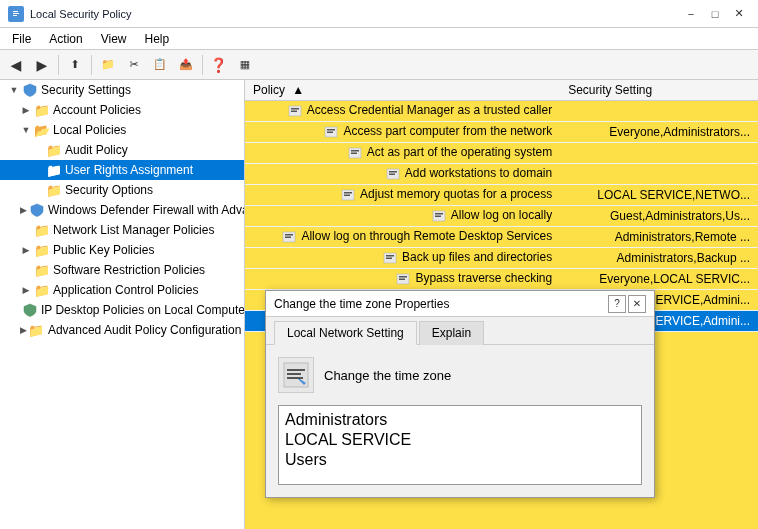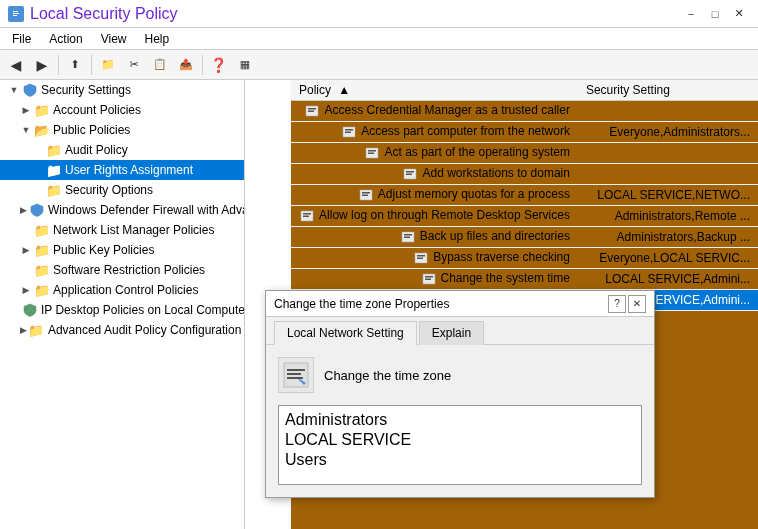--- a/index.html
+++ b/index.html
@@ -29,22 +29,22 @@
     }
     .title-icon {
       width: 16px;
       height: 16px;
       background: #4a90d9;
       border-radius: 2px;
       display: flex; align-items: center; justify-content: center;
       color: white; font-size: 9px;
     }
     .title-text {
-      font-size: 16px;
-      color: #6d28d9;
+      font-size: 11px;
+      color: #0f172a;
     }
     .window-controls {
       display: flex;
       gap: 2px;
     }
     .win-btn {
       width: 22px;
       height: 20px;
       background: transparent;
       border: none;
@@ -145,23 +145,22 @@
       cursor: pointer;
     }
 
     
     .icon-folder { color: #e6b84a; font-size: 13px; }
 
     
     .policy-pane {
       flex: 1;
       overflow-y: auto;
-      background: #a16207;
+      background: #fde047;
       position: relative;
-      margin-left: 46px;
     }
     .policy-table {
       width: 100%;
       border-collapse: collapse;
     }
     .policy-table th {
       background: #f5f5f5;
       border-bottom: 1px solid #ccc;
       text-align: left;
       padding: 3px 8px;
@@ -356,21 +355,21 @@
 
     <div class="tree-item tree-indent-2">
       <span class="expand-btn">▶</span>
       <span class="tree-icon icon-folder">📁</span>
       <span>Account Policies</span>
     </div>
 
     <div class="tree-item tree-indent-2">
       <span class="expand-btn">▼</span>
       <span class="tree-icon icon-folder">📂</span>
-      <span>Public Policies</span>
+      <span>Local Policies</span>
     </div>
 
     <div class="tree-item tree-indent-3">
       <span class="expand-btn" style="visibility:hidden;"></span>
       <span class="tree-icon icon-folder">📁</span>
       <span>Audit Policy</span>
     </div>
 
     <div class="tree-item tree-indent-3 selected">
       <span class="expand-btn" style="visibility:hidden;color:white;"></span>
@@ -492,20 +491,30 @@
           </tr>
           <tr>
             <td><span class="policy-row-icon">
                 <svg width="14" height="14" viewBox="0 0 14 14">
                   <rect x="1" y="2" width="12" height="10" fill="#e8e8e8" stroke="#aaa" stroke-width="0.5"></rect>
                   <rect x="3" y="4" width="8" height="1.5" fill="#555"></rect>
                   <rect x="3" y="6.5" width="6" height="1.5" fill="#555"></rect>
                 </svg>
               </span><span>Adjust memory quotas for a process</span></td>
             <td>LOCAL SERVICE,NETWO...</td>
+          </tr>
+          <tr>
+            <td><span class="policy-row-icon">
+                <svg width="14" height="14" viewBox="0 0 14 14">
+                  <rect x="1" y="2" width="12" height="10" fill="#e8e8e8" stroke="#aaa" stroke-width="0.5"></rect>
+                  <rect x="3" y="4" width="8" height="1.5" fill="#555"></rect>
+                  <rect x="3" y="6.5" width="6" height="1.5" fill="#555"></rect>
+                </svg>
+              </span><span>Allow log on locally</span></td>
+            <td>Guest,Administrators,Us...</td>
           </tr>
           <tr>
             <td><span class="policy-row-icon">
                 <svg width="14" height="14" viewBox="0 0 14 14">
                   <rect x="1" y="2" width="12" height="10" fill="#e8e8e8" stroke="#aaa" stroke-width="0.5"></rect>
                   <rect x="3" y="4" width="8" height="1.5" fill="#555"></rect>
                   <rect x="3" y="6.5" width="6" height="1.5" fill="#555"></rect>
                 </svg>
               </span><span>Allow log on through Remote Desktop Services</span></td>
             <td>Administrators,Remote ...</td>

